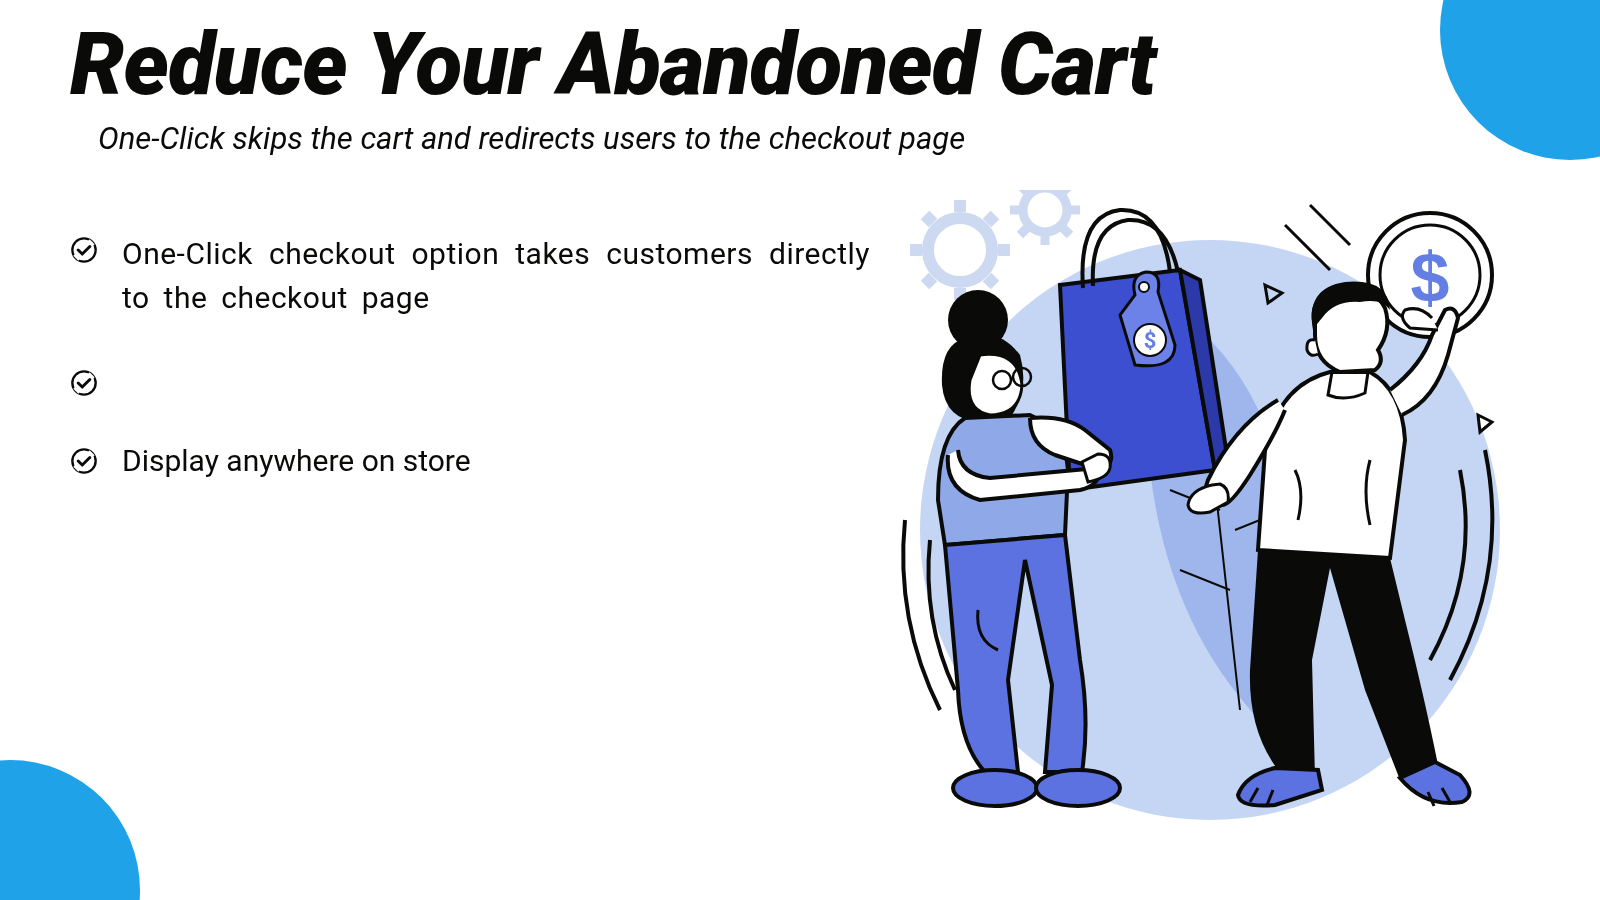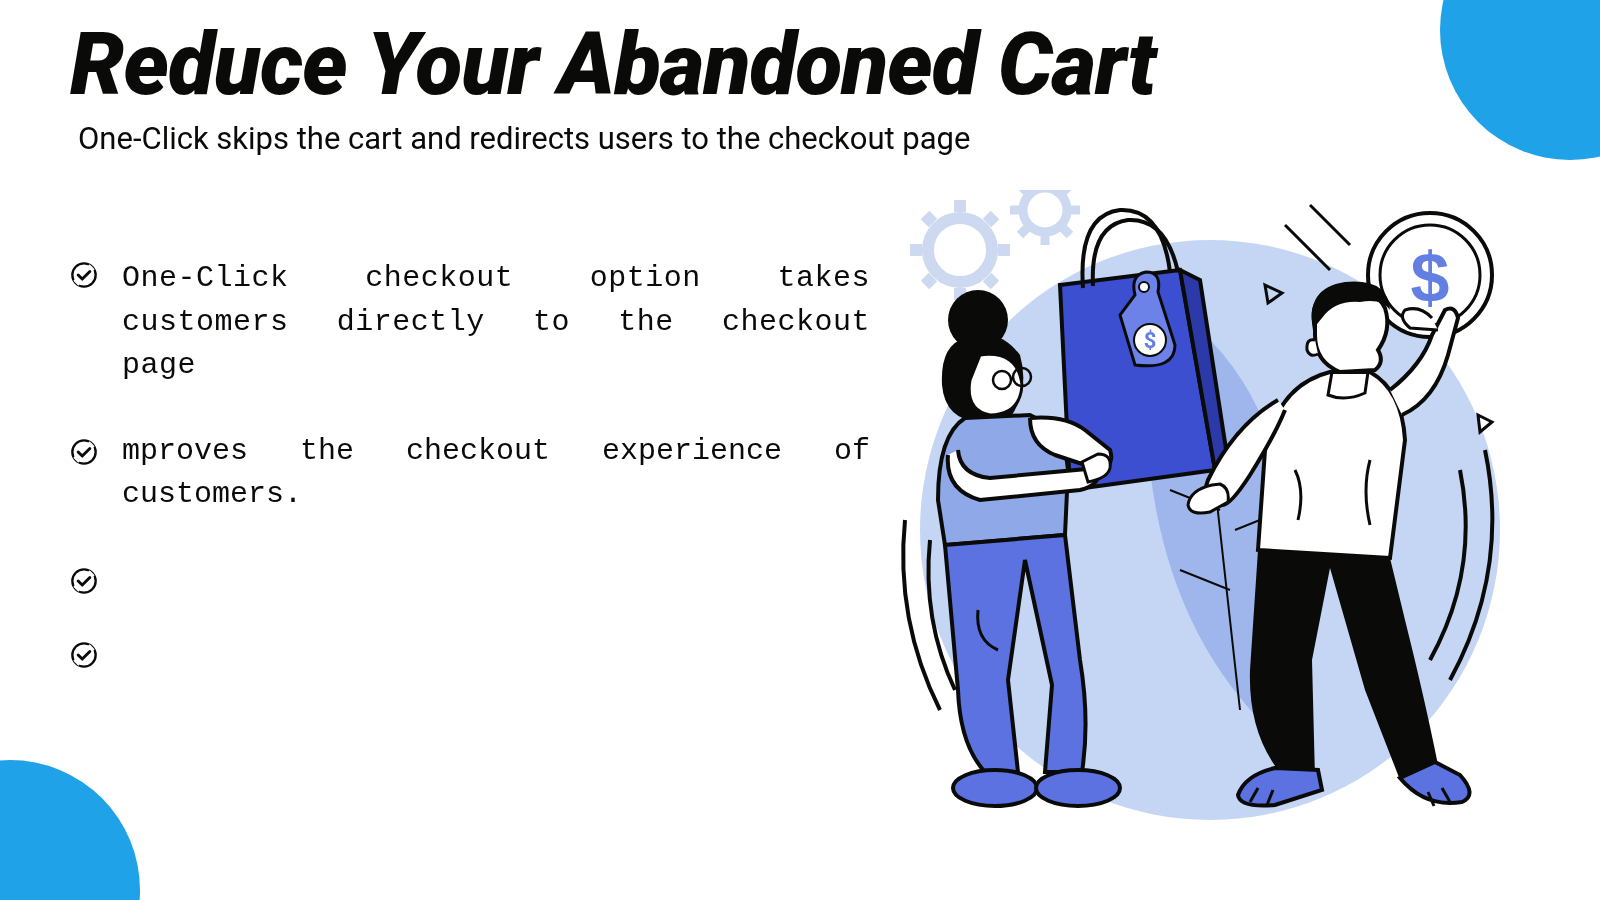--- a/index.html
+++ b/index.html
@@ -40,27 +40,27 @@
       font-weight: 900;
       color: #0a0b09;
       letter-spacing: -1px;
       line-height: 1.05;
       font-style: italic;
     }
     .subtitle {
       font-size: 31px;
       color: #0a0b09;
       margin-top: 10px;
-      margin-left: 8px;
+      margin-left: 28px;
       font-weight: 400;
+      font-style: italic;
     }
     .features {
-      margin-top: 100px;
+      margin-top: 75px;
       width: 800px;
-      font-family: Liberation Mono, monospace;
     }
     .feature-item {
       display: flex;
       align-items: flex-start;
       margin-bottom: 42px;
     }
     .check-icon {
       flex-shrink: 0;
       width: 28px;
       height: 28px;
@@ -111,39 +111,30 @@
       <span class="feature-text">One-Click checkout option takes customers directly to the checkout page</span>
     </div>
     <div class="feature-item">
       <span class="check-icon">
         <svg viewBox="0 0 24 24" width="28" height="28">
           <circle cx="12" cy="12" r="10" fill="none" stroke="#0a0b09" stroke-width="2"></circle>
           <line x1="19" y1="5" x2="5" y2="19" stroke="#ffffff" stroke-width="6"></line>
           <path d="M7 12 L10.5 15.5 L17 9" fill="none" stroke="#0a0b09" stroke-width="2.5" stroke-linecap="round" stroke-linejoin="round"></path>
         </svg>
       </span>
-      <span class="feature-text">mproves the checkout experience of customers.</span>
     </div>
     <div class="feature-item">
       <span class="check-icon">
         <svg viewBox="0 0 24 24" width="28" height="28">
           <circle cx="12" cy="12" r="10" fill="none" stroke="#0a0b09" stroke-width="2"></circle>
           <line x1="19" y1="5" x2="5" y2="19" stroke="#ffffff" stroke-width="6"></line>
           <path d="M7 12 L10.5 15.5 L17 9" fill="none" stroke="#0a0b09" stroke-width="2.5" stroke-linecap="round" stroke-linejoin="round"></path>
         </svg>
       </span>
-    </div>
-    <div class="feature-item">
-      <span class="check-icon">
-        <svg viewBox="0 0 24 24" width="28" height="28">
-          <circle cx="12" cy="12" r="10" fill="none" stroke="#0a0b09" stroke-width="2"></circle>
-          <line x1="19" y1="5" x2="5" y2="19" stroke="#ffffff" stroke-width="6"></line>
-          <path d="M7 12 L10.5 15.5 L17 9" fill="none" stroke="#0a0b09" stroke-width="2.5" stroke-linecap="round" stroke-linejoin="round"></path>
-        </svg>
-      </span>
+      <span class="feature-text">Display anywhere on store</span>
     </div>
   </div>
 </div>
 
 <div class="illustration">
   <svg viewBox="0 0 700 650" width="700" height="650">
 
     <circle cx="380" cy="340" r="290" fill="#c5d6f5"></circle>
 
     <path d="M 370 140 Q 500 260 450 550 Q 340 450 320 280 Q 330 180 370 140 Z" fill="#8fa8e8" opacity="0.7"></path>

